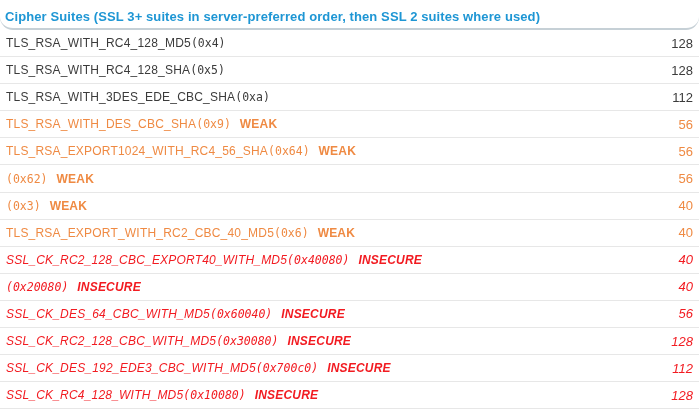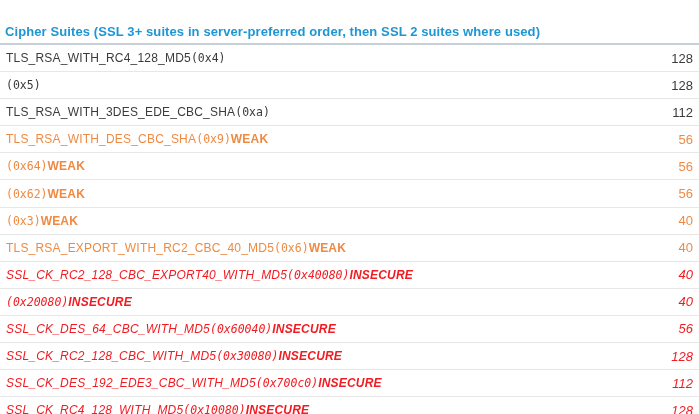--- a/index.html
+++ b/index.html
@@ -13,22 +13,23 @@
   html, body { margin: 0; padding: 0; background: #ffffff; }
   .page {
     width: 699px;
     height: 414px;
     box-sizing: border-box;
     background: #ffffff;
     font-family: "Liberation Sans", sans-serif;
     overflow: hidden;
   }
   .header {
-    padding: 22px 5px 3px 5px;
+    padding: 7px 5px 3px 5px;
     border-bottom: 2px solid var(--header-divider);
+    border-radius: 13px;
   }
   .title {
     font-size: 13px;
     font-weight: bold;
     color: var(--header-blue);
     letter-spacing: 0.1px;
   }
   .rows { }
   .row {
     display: flex;
@@ -40,20 +41,21 @@
     white-space: nowrap;
     text-align: right;
   }
   .name { letter-spacing: 0.2px; }
   .code {
     font-family: "DejaVu Sans Mono", "Liberation Mono", monospace;
     font-size: 11.5px;
   }
   .status {
     font-weight: bold;
+    margin-left: 9px;
     letter-spacing: 0.2px;
   }
   .value {
     margin-left: auto;
     font-size: 13px;
   }
   .sev-ok { color: var(--ok-text); }
   .sev-weak { color: var(--weak-orange); }
   .sev-insecure { color: var(--insecure-red); font-style: italic; }
 </style>
@@ -65,37 +67,39 @@
     <span class="title">Cipher Suites (SSL 3+ suites in server-preferred order, then SSL 2 suites where used)</span>
   </div>
   <div class="rows" id="rows">
       <div class="row sev-ok">
     <span class="name">TLS_RSA_WITH_RC4_128_MD5</span>
     <span class="code">(0x4)</span>
     <span class="status"></span>
     <span class="value">128</span>
   </div>
       <div class="row sev-ok">
+    <span class="name">TLS_RSA_WITH_RC4_128_SHA</span>
     <span class="code">(0x5)</span>
     <span class="status"></span>
     <span class="value">128</span>
   </div>
       <div class="row sev-ok">
     <span class="name">TLS_RSA_WITH_3DES_EDE_CBC_SHA</span>
     <span class="code">(0xa)</span>
     <span class="status"></span>
     <span class="value">112</span>
   </div>
       <div class="row sev-weak">
     <span class="name">TLS_RSA_WITH_DES_CBC_SHA</span>
     <span class="code">(0x9)</span>
     <span class="status">WEAK</span>
     <span class="value">56</span>
   </div>
       <div class="row sev-weak">
+    <span class="name">TLS_RSA_EXPORT1024_WITH_RC4_56_SHA</span>
     <span class="code">(0x64)</span>
     <span class="status">WEAK</span>
     <span class="value">56</span>
   </div>
       <div class="row sev-weak">
     <span class="code">(0x62)</span>
     <span class="status">WEAK</span>
     <span class="value">56</span>
   </div>
       <div class="row sev-weak">

